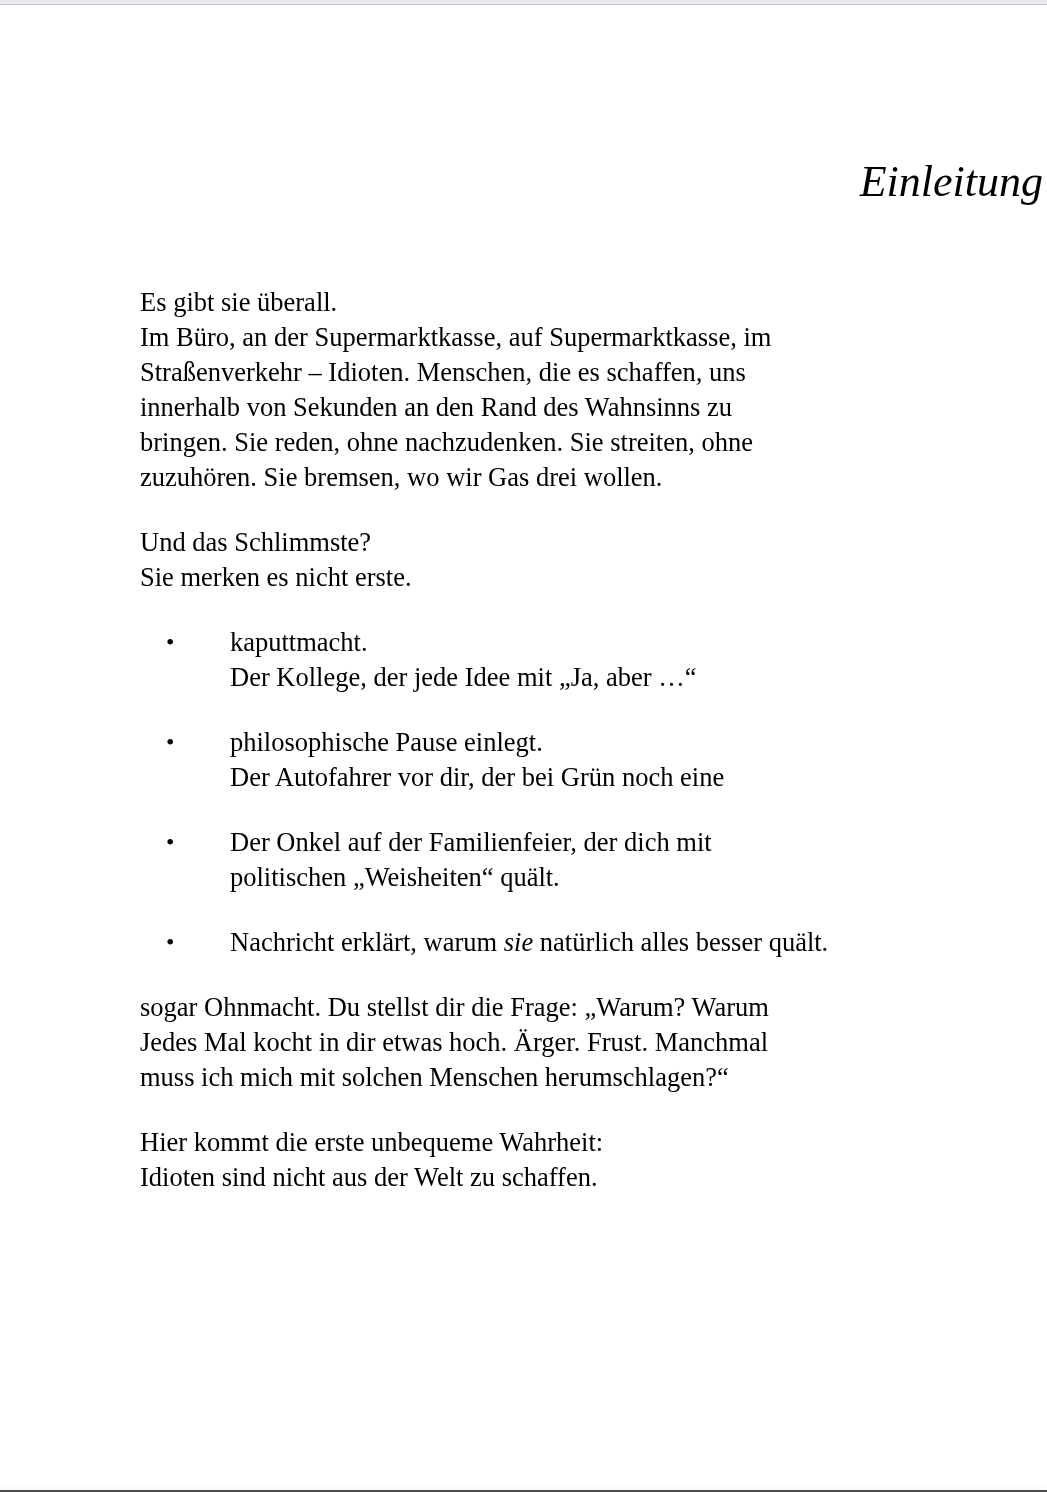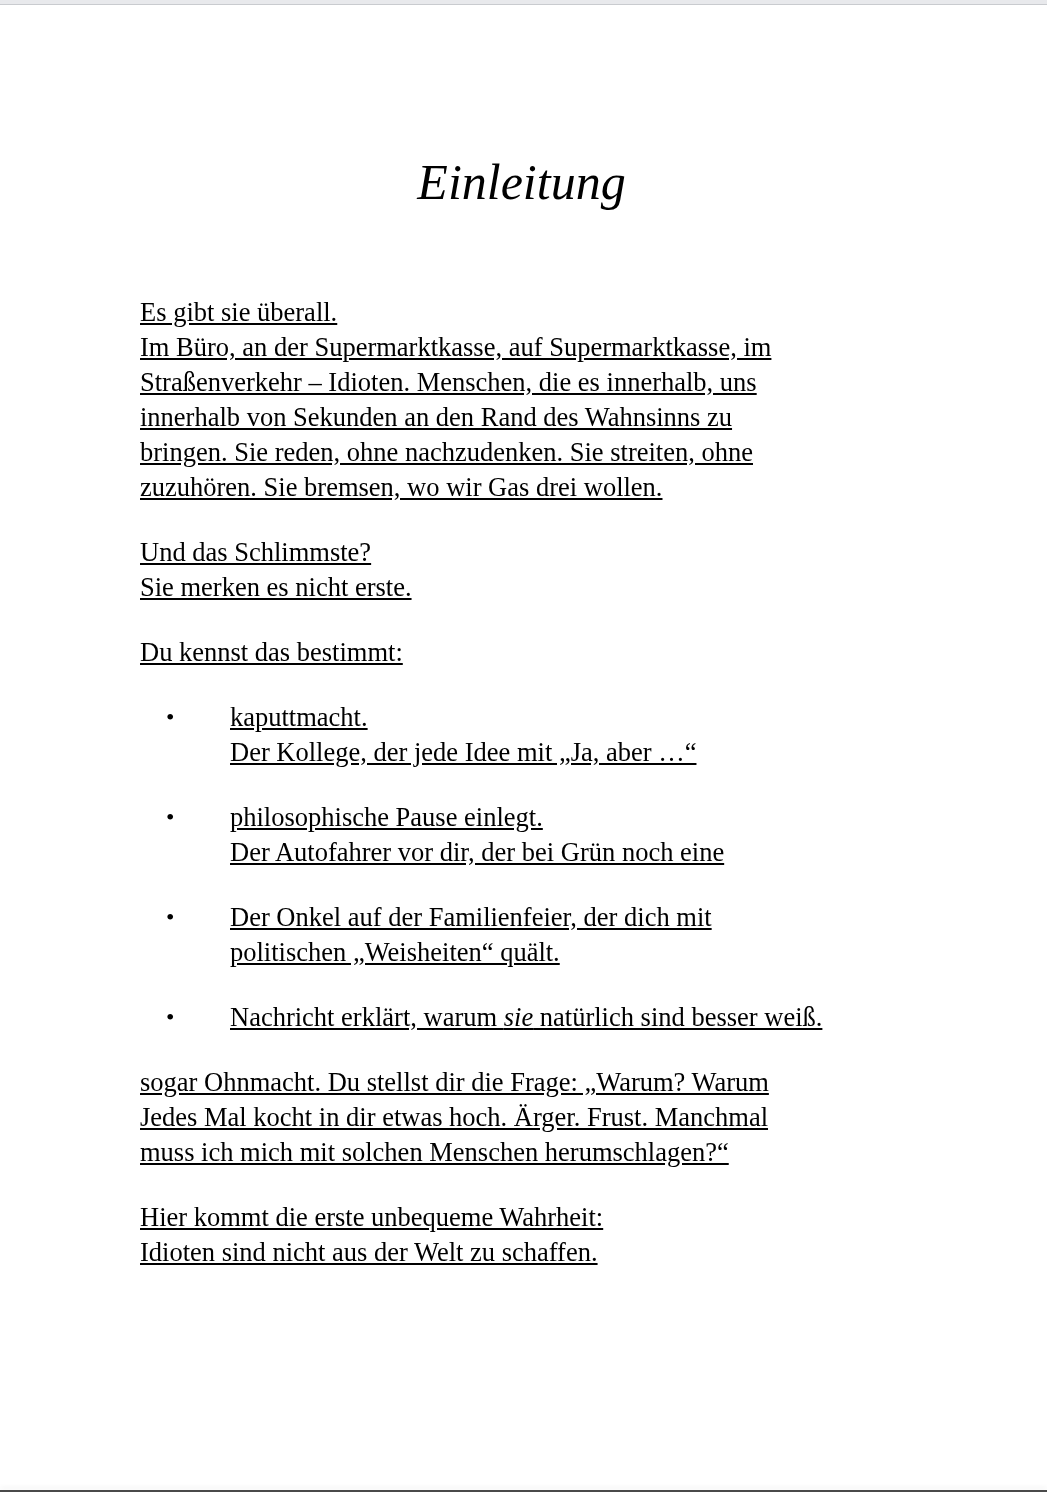--- a/index.html
+++ b/index.html
@@ -32,35 +32,34 @@
     .page {
       position: absolute;
       left: 0; top: 0;
       width: 1047px;
     }
     .title {
       position: absolute;
       top: 150px;
       left: 0;
       width: 1043px;
-      text-align: center;
+      text-align: right;
       font-style: italic;
-      font-size: 50px;
+      font-size: 44px;
       line-height: 64px;
       margin: 0;
       font-weight: normal;
     }
     .body-text {
       position: absolute;
       left: 140px;
-      top: 295px;
+      top: 285px;
       width: 780px;
       font-size: 26.5px;
       line-height: 35px;
-      text-decoration: underline;
     }
     .para {
       margin: 0 0 30px 0;
     }
     .line { display: block; white-space: nowrap; }
     .bullets {
       list-style: none;
       margin: 0 0 30px 0;
       padding: 0;
     }
@@ -85,54 +84,51 @@
 <div class="top-bar"></div>
 
 <div class="page">
   <h1 class="title">Einleitung</h1>
 
   <div class="body-text">
 
     <p class="para">
       <span class="line">Es gibt sie überall.</span>
       <span class="line">Im Büro, an der Supermarktkasse, auf Supermarktkasse, im</span>
-      <span class="line">Straßenverkehr – Idioten. Menschen, die es innerhalb, uns</span>
+      <span class="line">Straßenverkehr – Idioten. Menschen, die es schaffen, uns</span>
       <span class="line">innerhalb von Sekunden an den Rand des Wahnsinns zu</span>
       <span class="line">bringen. Sie reden, ohne nachzudenken. Sie streiten, ohne</span>
       <span class="line">zuzuhören. Sie bremsen, wo wir Gas drei wollen.</span>
     </p>
 
     <p class="para">
       <span class="line">Und das Schlimmste?</span>
       <span class="line">Sie merken es nicht erste.</span>
     </p>
 
-    <p class="para">
-      <span class="line">Du kennst das bestimmt:</span>
-    </p>
 
     <ul class="bullets">
       <li class="bullet-item">
         <span class="bullet-dot">•</span>
         <span class="line">kaputtmacht.</span>
         <span class="line">Der Kollege, der jede Idee mit „Ja, aber …“</span>
       </li>
       <li class="bullet-item">
         <span class="bullet-dot">•</span>
         <span class="line">philosophische Pause einlegt.</span>
         <span class="line">Der Autofahrer vor dir, der bei Grün noch eine</span>
       </li>
       <li class="bullet-item">
         <span class="bullet-dot">•</span>
         <span class="line">Der Onkel auf der Familienfeier, der dich mit</span>
         <span class="line">politischen „Weisheiten“ quält.</span>
       </li>
       <li class="bullet-item">
         <span class="bullet-dot">•</span>
-        <span class="line"><span>Nachricht erklärt, warum </span><em>sie</em><span> natürlich sind besser weiß.</span></span>
+        <span class="line"><span>Nachricht erklärt, warum </span><em>sie</em><span> natürlich alles besser quält.</span></span>
       </li>
     </ul>
 
     <p class="para">
       <span class="line">sogar Ohnmacht. Du stellst dir die Frage: „Warum? Warum</span>
       <span class="line">Jedes Mal kocht in dir etwas hoch. Ärger. Frust. Manchmal</span>
       <span class="line">muss ich mich mit solchen Menschen herumschlagen?“</span>
     </p>
 
     <p class="para">

